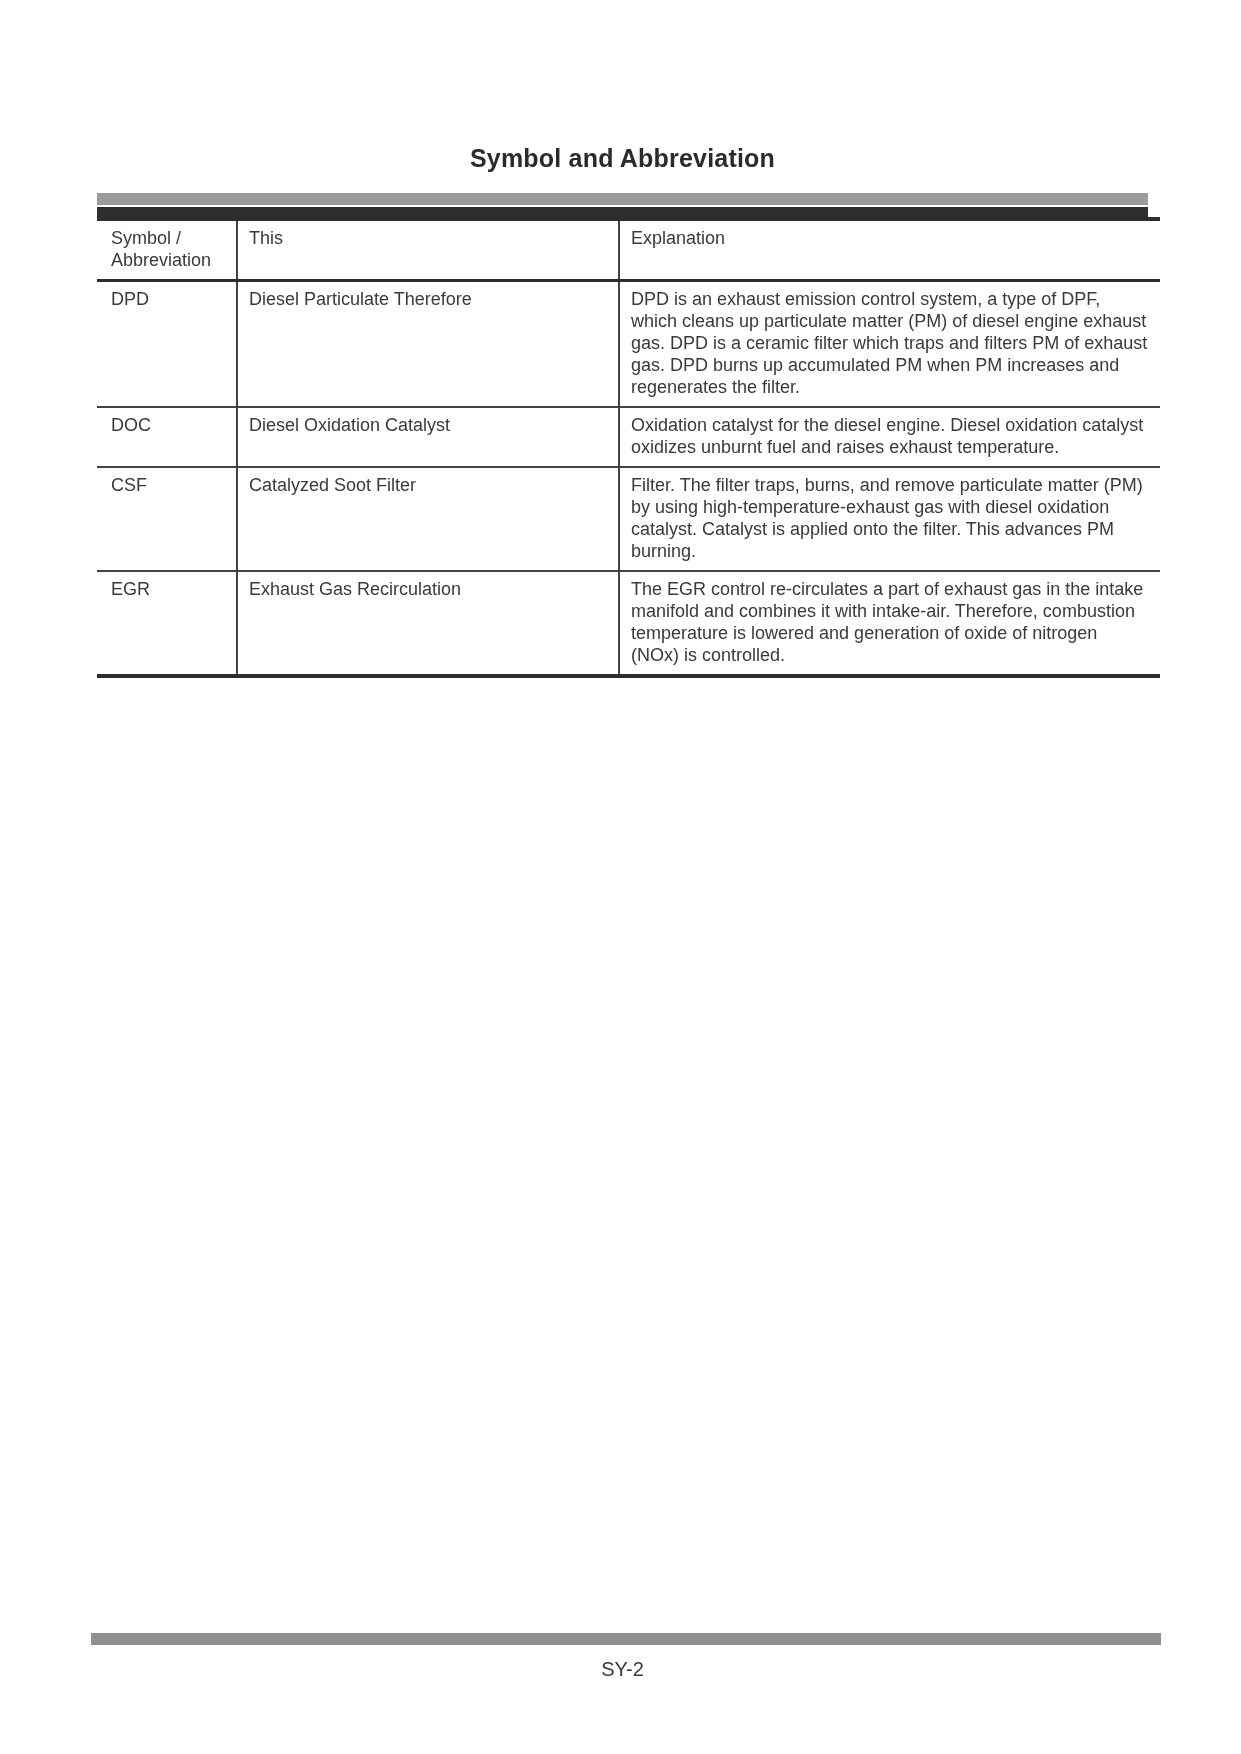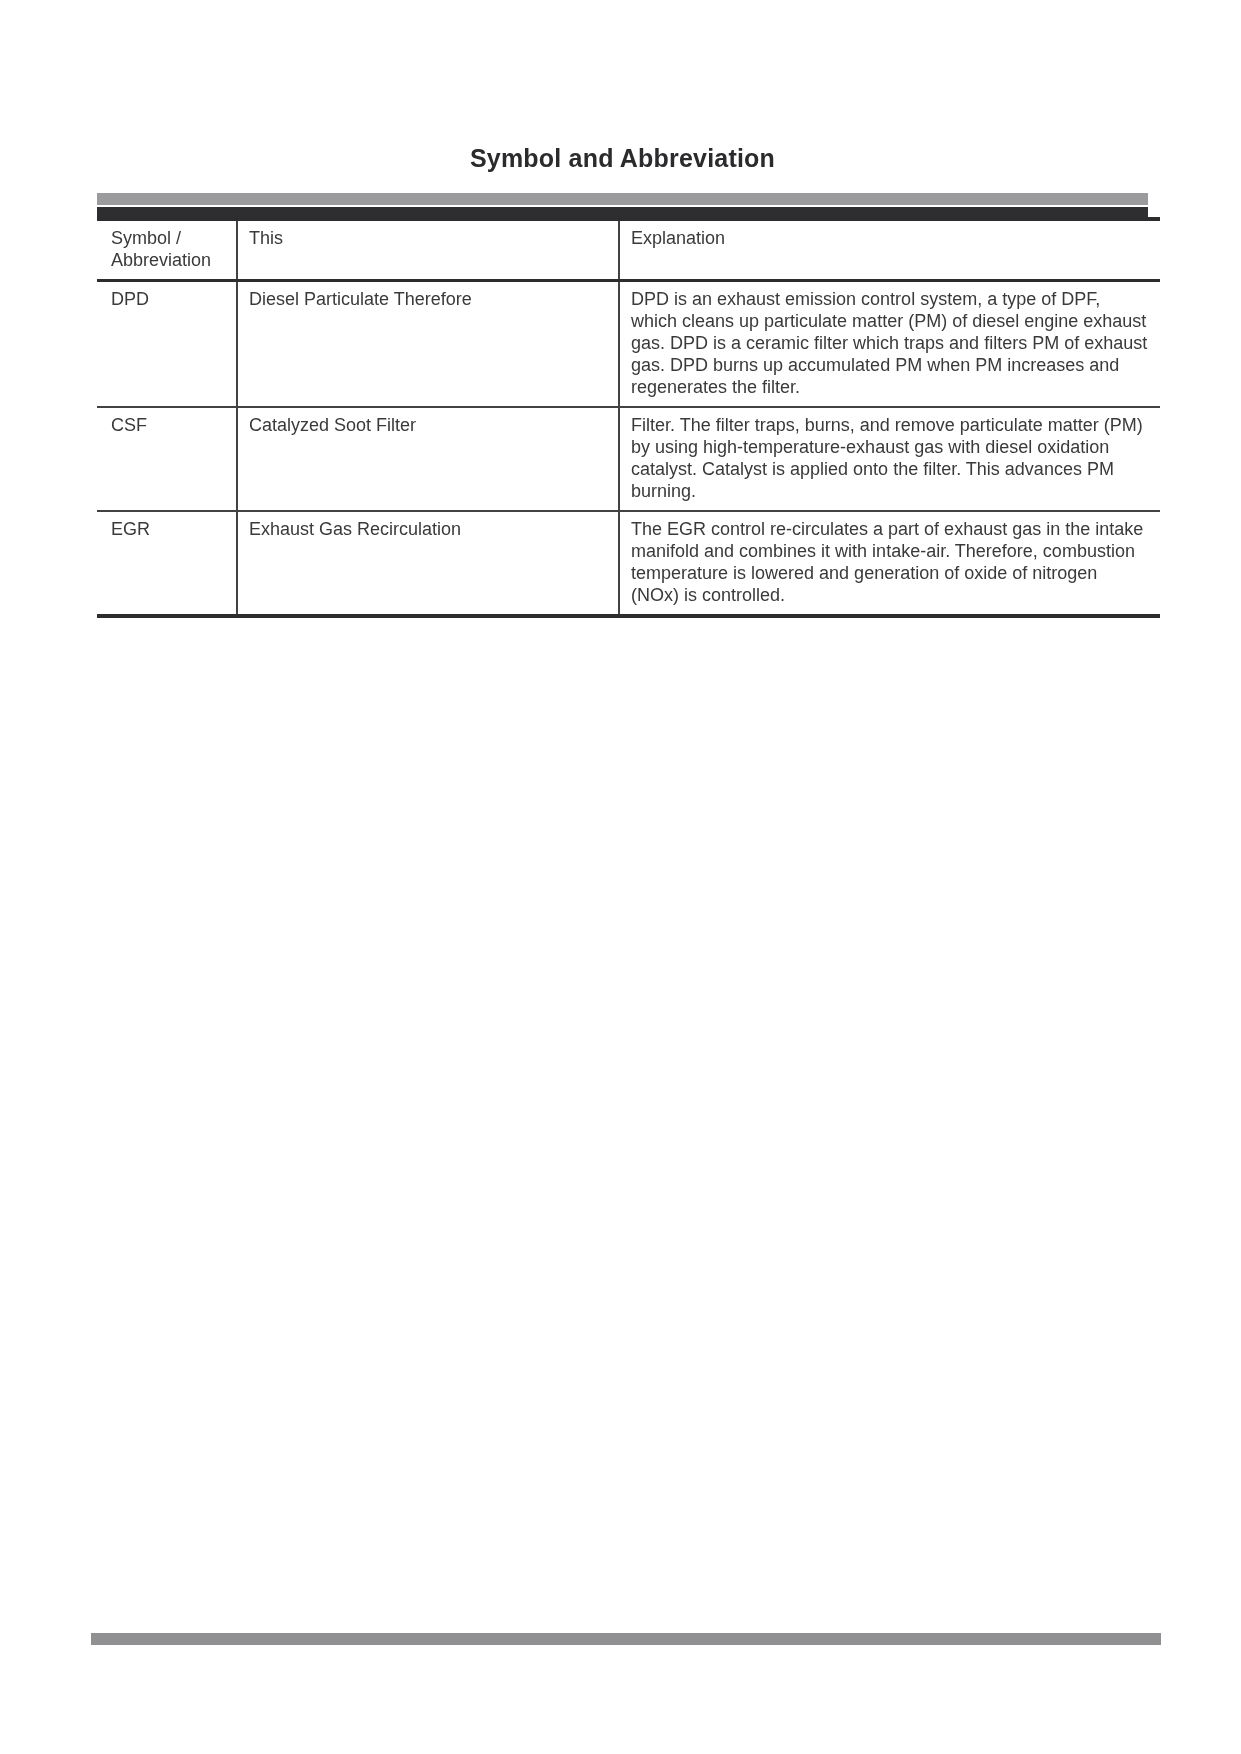--- a/index.html
+++ b/index.html
@@ -111,29 +111,35 @@
           <th class="c-exp">Explanation</th>
         </tr>
       </thead>
       <tbody>
         <tr>
           <td class="c-sym">DPD</td>
           <td class="c-name">Diesel Particulate Therefore</td>
           <td class="c-exp">DPD is an exhaust emission control system, a type of DPF, which cleans up particulate matter (PM) of diesel engine exhaust gas. DPD is a ceramic filter which traps and filters PM of exhaust gas. DPD burns up accumulated PM when PM increases and regenerates the filter.</td>
         </tr>
         <tr>
+          <td class="c-sym">DOC</td>
+          <td class="c-name">Diesel Oxidation Catalyst</td>
+          <td class="c-exp">Oxidation catalyst for the diesel engine. Diesel oxidation catalyst oxidizes unburnt fuel and raises exhaust temperature.</td>
+        </tr>
+        <tr>
           <td class="c-sym">CSF</td>
           <td class="c-name">Catalyzed Soot Filter</td>
           <td class="c-exp">Filter. The filter traps, burns, and remove particulate matter (PM) by using high-temperature-exhaust gas with diesel oxidation catalyst. Catalyst is applied onto the filter. This advances PM burning.</td>
         </tr>
         <tr>
           <td class="c-sym">EGR</td>
           <td class="c-name">Exhaust Gas Recirculation</td>
           <td class="c-exp">The EGR control re-circulates a part of exhaust gas in the intake manifold and combines it with intake-air. Therefore, combustion temperature is lowered and generation of oxide of nitrogen (NOx) is controlled.</td>
         </tr>
       </tbody>
     </table>
   </div>
 
   <div class="footer-rule"></div>
 
+  <div class="content-col page-number">SY-2</div>
 
 </div>
 
 </body></html>

